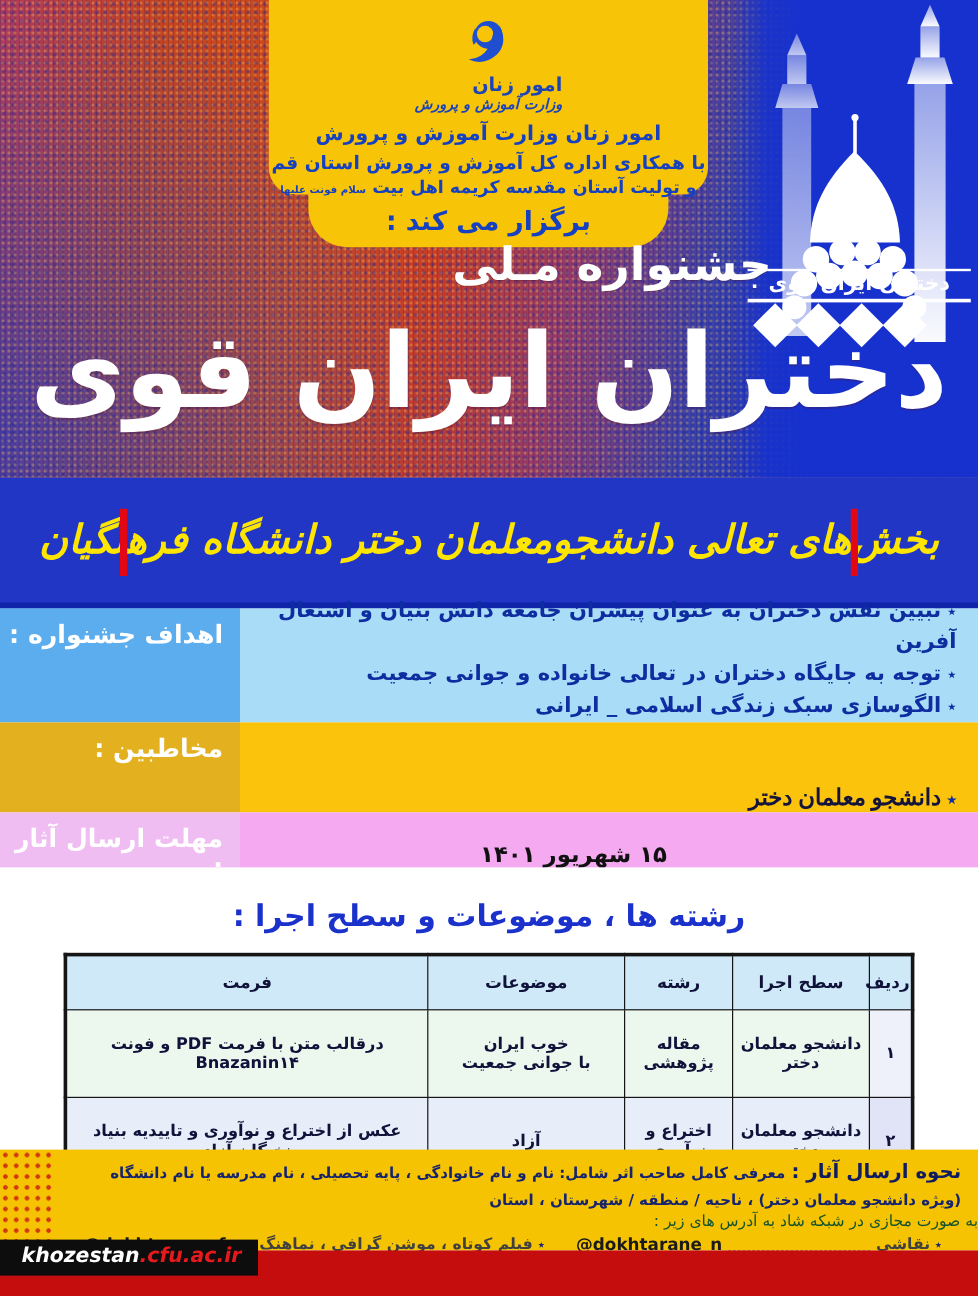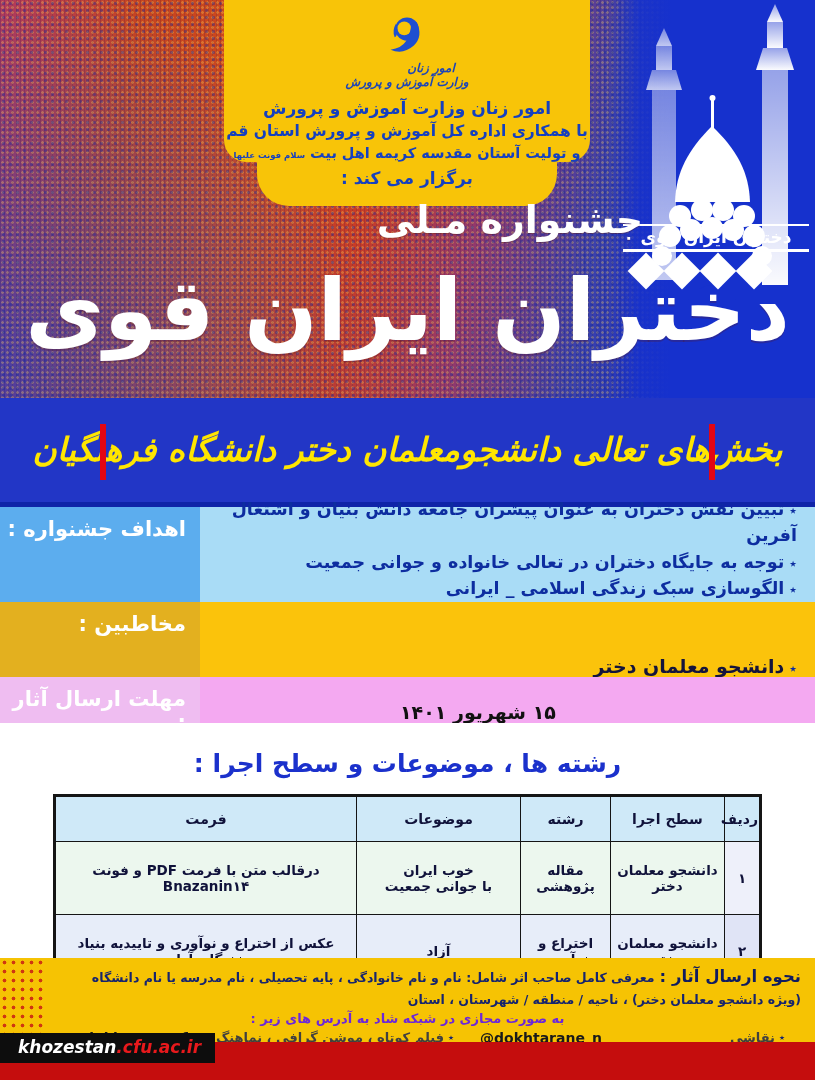--- a/index.html
+++ b/index.html
@@ -46,28 +46,28 @@
   .diamond{width:26px;height:26px;background:#fff;transform:rotate(45deg);}
 
   
   .plaque{position:absolute;top:0;right:225px;width:366px;height:162px;
     background:#f8c408;border-radius:0 0 22px 22px;}
   .plaque-tab{position:absolute;top:120px;right:258px;width:300px;height:86px;
     background:#f8c408;border-radius:0 0 32px 32px;}
   .plaque-content{position:absolute;top:14px;right:225px;width:366px;text-align:center;z-index:3;}
   .org-logo{display:flex;flex-direction:column;align-items:center;}
   .org-logo svg{display:block;}
-  .logo-line1{color:#1c44b8;font-size:12px;font-weight:bold;font-style:italic;line-height:1.1;margin-left:48px;}
+  .logo-line1{color:#1c44b8;font-size:16px;font-weight:bold;line-height:1.1;margin-left:48px;}
   .logo-line2{color:#1c44b8;font-size:12px;font-weight:bold;font-style:italic;line-height:1.2;}
   .org-lines{margin-top:6px;color:#1540c0;font-weight:bold;line-height:1.45;}
   .org-l1{font-size:17px;}
   .org-l2{font-size:15.5px;}
   .org-l3{font-size:14.5px;}
   .org-l3 .small-ref{font-size:8.5px;font-weight:bold;}
-  .org-l4{font-size:17px;margin-top:2px;}
+  .org-l4{font-size:22px;margin-top:2px;}
 
   .kicker{
     position:absolute;top:198px;right:0;width:610px;text-align:center;
     color:#fff;font-size:38px;font-weight:bold;z-index:2;
     text-shadow:0 1px 0 rgba(90,20,20,.35);
   }
   .big-title{
     position:absolute;top:252px;right:0;width:815px;text-align:center;
     color:#fff;font-size:86px;font-weight:bold;line-height:1.35;z-index:2;
     white-space:nowrap;
@@ -91,21 +91,21 @@
   
   .info-row{position:absolute;left:0;width:815px;display:flex;flex-direction:row;}
   .info-content{flex:1;display:flex;flex-direction:column;justify-content:flex-end;
     padding:10px 18px 0 10px;text-align:right;}
   .info-label{width:200px;color:#fff;font-weight:bold;font-size:21px;
     padding:10px 14px 0 0;box-sizing:border-box;}
   .row-goals{top:507px;height:95px;}
   .row-goals .info-content{background:#a9dcf6;}
   .row-goals .info-label{background:#5cadee;}
   .row-aud{top:602px;height:75px;}
-  .row-aud .info-content{background:#fbc30b;}
+  .row-aud .info-content{background:#fbc30b;font-family:Liberation Serif, serif;}
   .row-aud .info-label{background:#e3b01f;}
   .row-dead{top:677px;height:46px;}
   .row-dead .info-content{background:#f4a9f1;}
   .row-dead .info-label{background:#efbdf1;}
   .goal-line{color:#0d2da0;font-weight:bold;font-size:17.5px;line-height:1.52;}
   .goal-star{color:#0d2da0;margin-left:5px;font-size:14px;}
   .aud-line{color:#14143c;font-weight:bold;font-size:19px;}
   .dead-line{color:#111;font-weight:bold;font-size:19px;padding-left:190px;text-align:left;}
 
   
@@ -138,21 +138,21 @@
     position:absolute;top:958px;left:0;width:815px;height:84px;background:#f6c303;
   }
   .footer-yellow::before{
     content:'';position:absolute;left:0;top:0;width:46px;height:84px;
     background-image:radial-gradient(rgba(200,30,20,.85) 1.6px, transparent 2.2px);
     background-size:9px 9px;
   }
   .how-line{padding:8px 14px 0 60px;text-align:right;line-height:1.35;}
   .how-label{color:#101c60;font-weight:bold;font-size:16.5px;}
   .how-text{color:#16246e;font-weight:bold;font-size:12.5px;}
-  .how-line2{text-align:center;color:#6d28d9;font-weight:bold;font-size:13px;margin-top:1px;}
+  .how-line2{text-align:right;color:#14532d;font-weight:normal;font-size:13px;margin-top:1px;}
   .channels{display:flex;flex-direction:row;margin-top:4px;padding:0 30px 0 70px;gap:26px;}
   .chan-col{flex:1;display:flex;flex-direction:column;gap:3px;}
   .chan-line{display:flex;align-items:center;}
   .chan-star{color:#16246e;font-size:11px;margin-left:4px;}
   .chan-label{color:#404040;font-weight:bold;font-size:13px;white-space:nowrap;}
   .chan-dots{flex:1;border-bottom:2px dotted #3a3a3a;margin:0 5px;height:.65em;min-width:18px;}
   .chan-handle{direction:ltr;color:#1a1a1a;font-weight:bold;font-size:14px;white-space:nowrap;}
 
   
   .footer-red{position:absolute;top:1042px;left:0;width:815px;height:38px;background:#c50d0d;}

